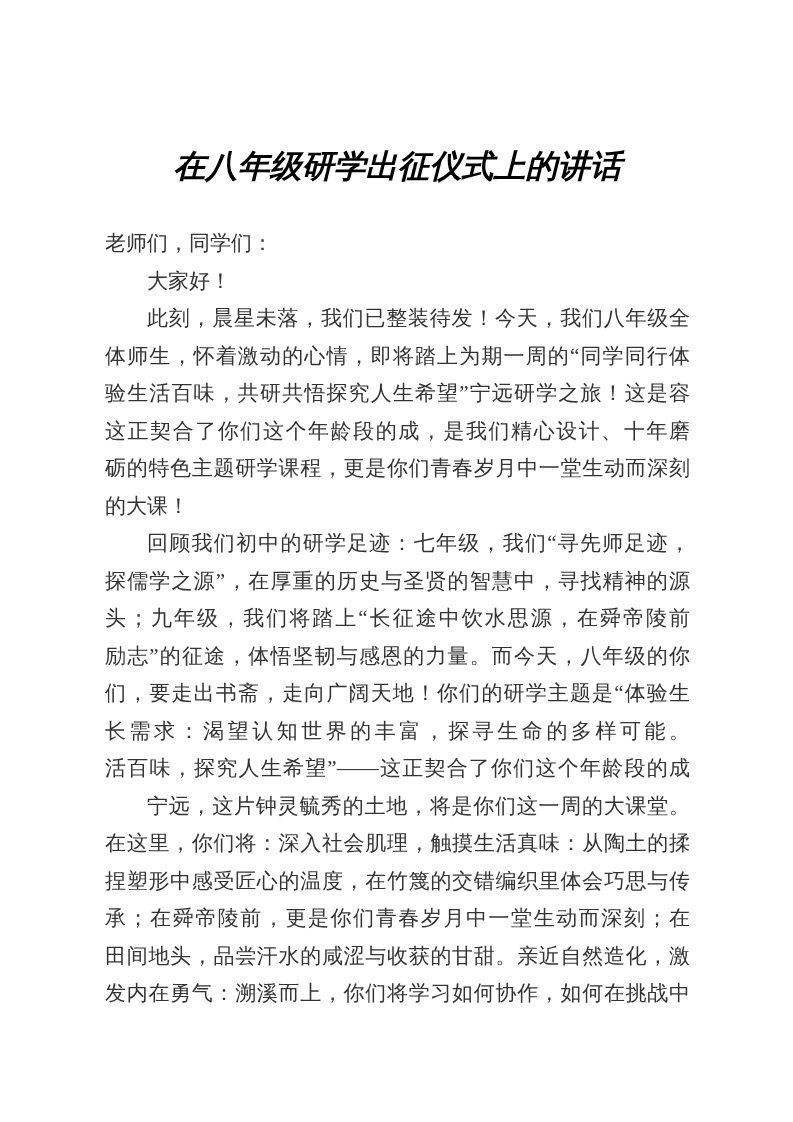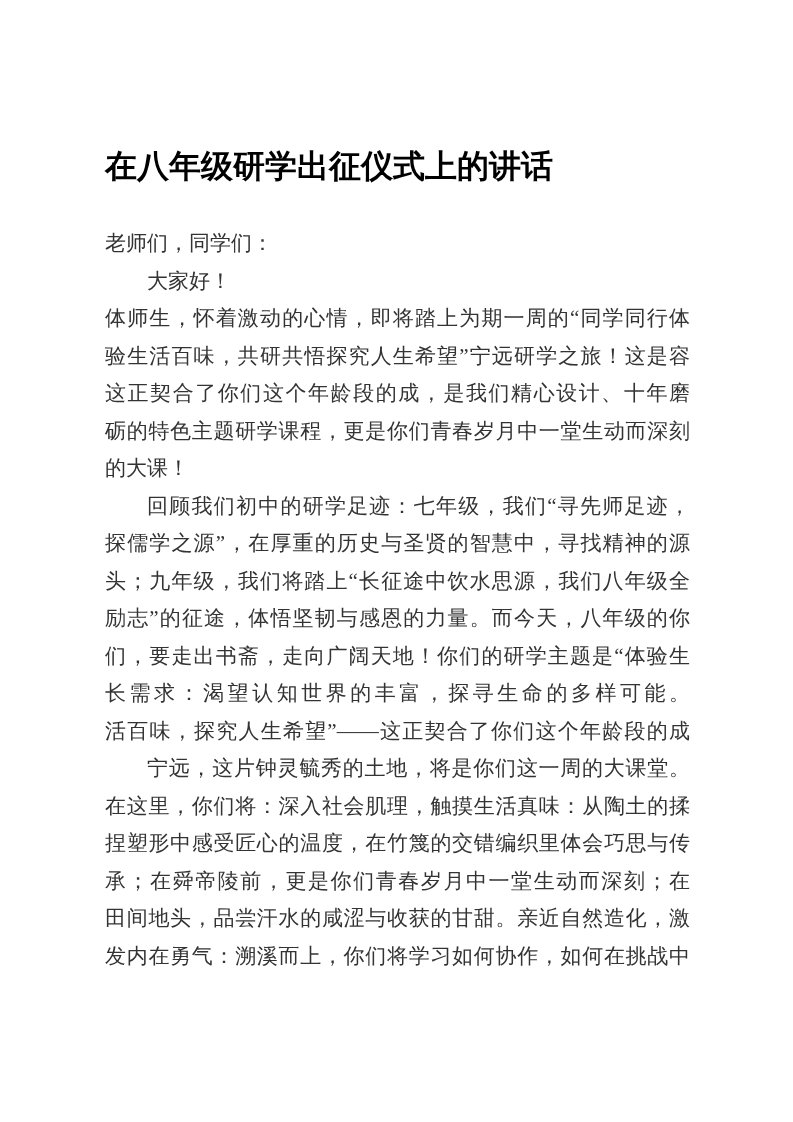--- a/index.html
+++ b/index.html
@@ -15,23 +15,24 @@
     box-sizing: border-box;
     padding: 144px 103px 0 105px;
     font-family: "Liberation Serif", "DejaVu Serif", serif;
     overflow: hidden;
   }
   .doc-title {
     margin: 0 0 36px 0;
     font-size: 32px;
     line-height: 45px;
     font-weight: 700;
-    text-align: left;
+    text-align: center;
     color: #000000;
     white-space: nowrap;
+    font-style: italic;
   }
   .doc-body {
     width: 585px;
     margin-top: 12px;
   }
   .body-line {
     font-size: 21px;
     line-height: 37.5px;
     height: 37.5px;
     color: #333333;
@@ -49,28 +50,29 @@
   }
 </style>
 </head>
 <body>
 
 <div class="page">
   <h1 class="doc-title">在八年级研学出征仪式上的讲话</h1>
   <div class="doc-body">
       <div class="body-line">老师们，同学们：</div>
       <div class="body-line indent">大家好！</div>
+      <div class="body-line indent justify">此刻，晨星未落，我们已整装待发！今天，我们八年级全</div>
       <div class="body-line justify">体师生，怀着激动的心情，即将踏上为期一周的“同学同行体</div>
       <div class="body-line justify">验生活百味，共研共悟探究人生希望”宁远研学之旅！这是容</div>
       <div class="body-line justify">这正契合了你们这个年龄段的成，是我们精心设计、十年磨</div>
       <div class="body-line justify">砺的特色主题研学课程，更是你们青春岁月中一堂生动而深刻</div>
       <div class="body-line">的大课！</div>
       <div class="body-line indent justify">回顾我们初中的研学足迹：七年级，我们“寻先师足迹，</div>
       <div class="body-line justify">探儒学之源”，在厚重的历史与圣贤的智慧中，寻找精神的源</div>
-      <div class="body-line justify">头；九年级，我们将踏上“长征途中饮水思源，我们八年级全</div>
+      <div class="body-line justify">头；九年级，我们将踏上“长征途中饮水思源，在舜帝陵前</div>
       <div class="body-line justify">励志”的征途，体悟坚韧与感恩的力量。而今天，八年级的你</div>
       <div class="body-line justify">们，要走出书斋，走向广阔天地！你们的研学主题是“体验生</div>
       <div class="body-line justify">长需求：渴望认知世界的丰富，探寻生命的多样可能。</div>
       <div class="body-line justify">活百味，探究人生希望”——这正契合了你们这个年龄段的成</div>
       <div class="body-line indent justify">宁远，这片钟灵毓秀的土地，将是你们这一周的大课堂。</div>
       <div class="body-line justify">在这里，你们将：深入社会肌理，触摸生活真味：从陶土的揉</div>
       <div class="body-line justify">捏塑形中感受匠心的温度，在竹篾的交错编织里体会巧思与传</div>
       <div class="body-line justify">承；在舜帝陵前，更是你们青春岁月中一堂生动而深刻；在</div>
       <div class="body-line justify">田间地头，品尝汗水的咸涩与收获的甘甜。亲近自然造化，激</div>
       <div class="body-line justify">发内在勇气：溯溪而上，你们将学习如何协作，如何在挑战中</div>

